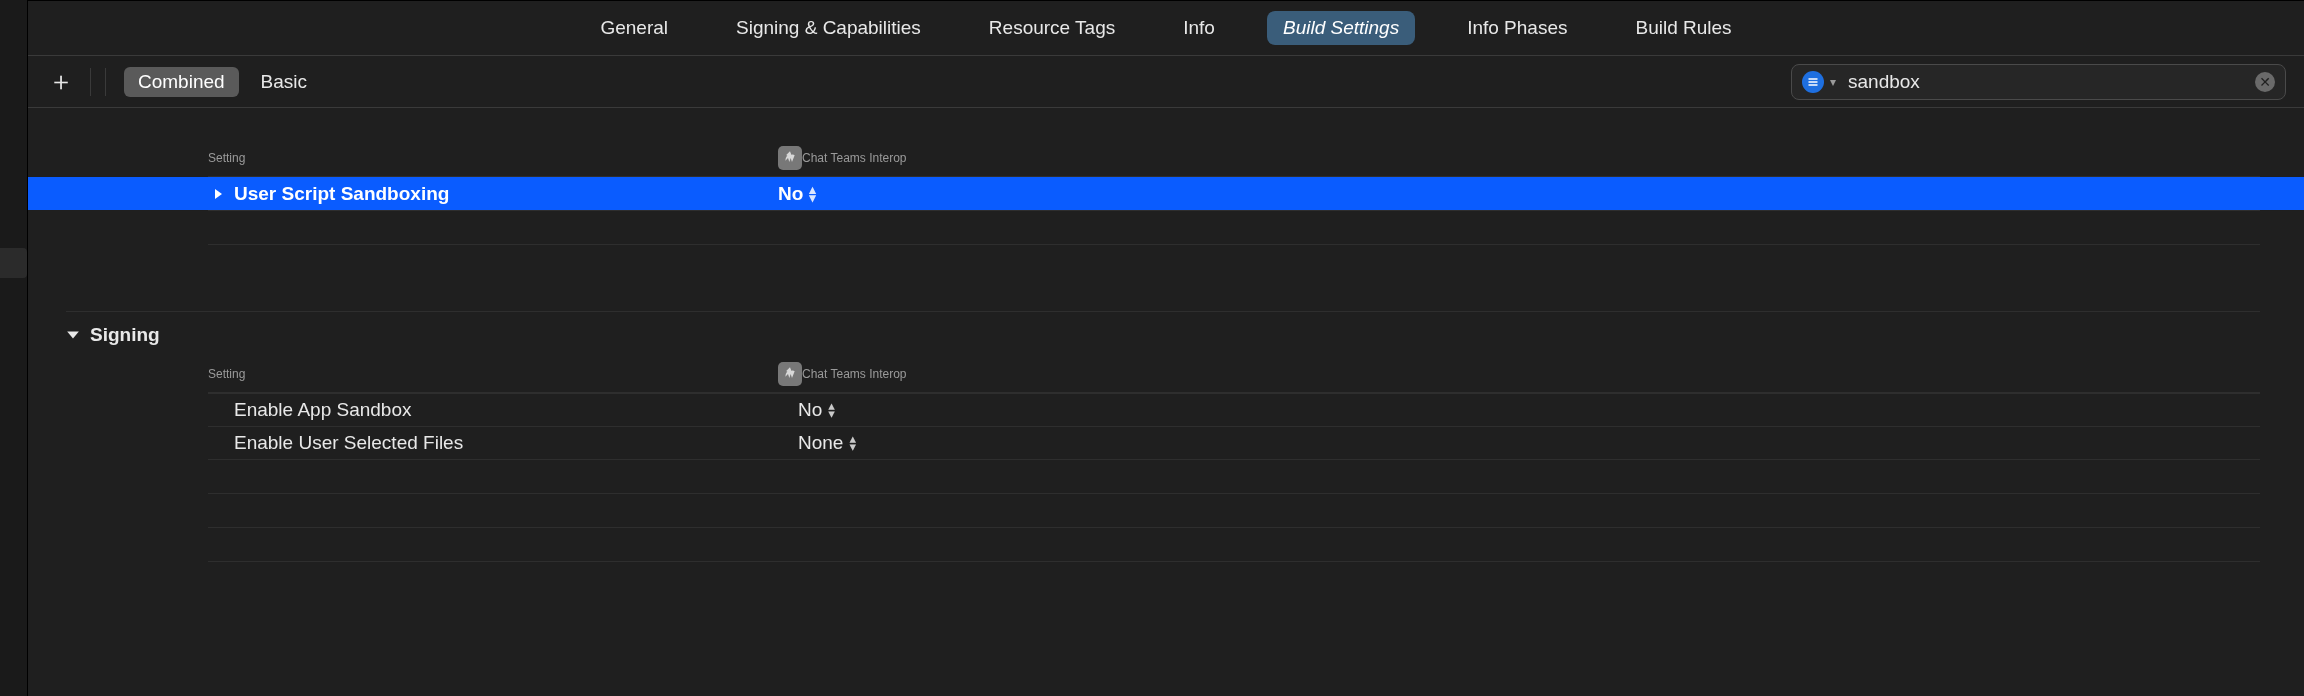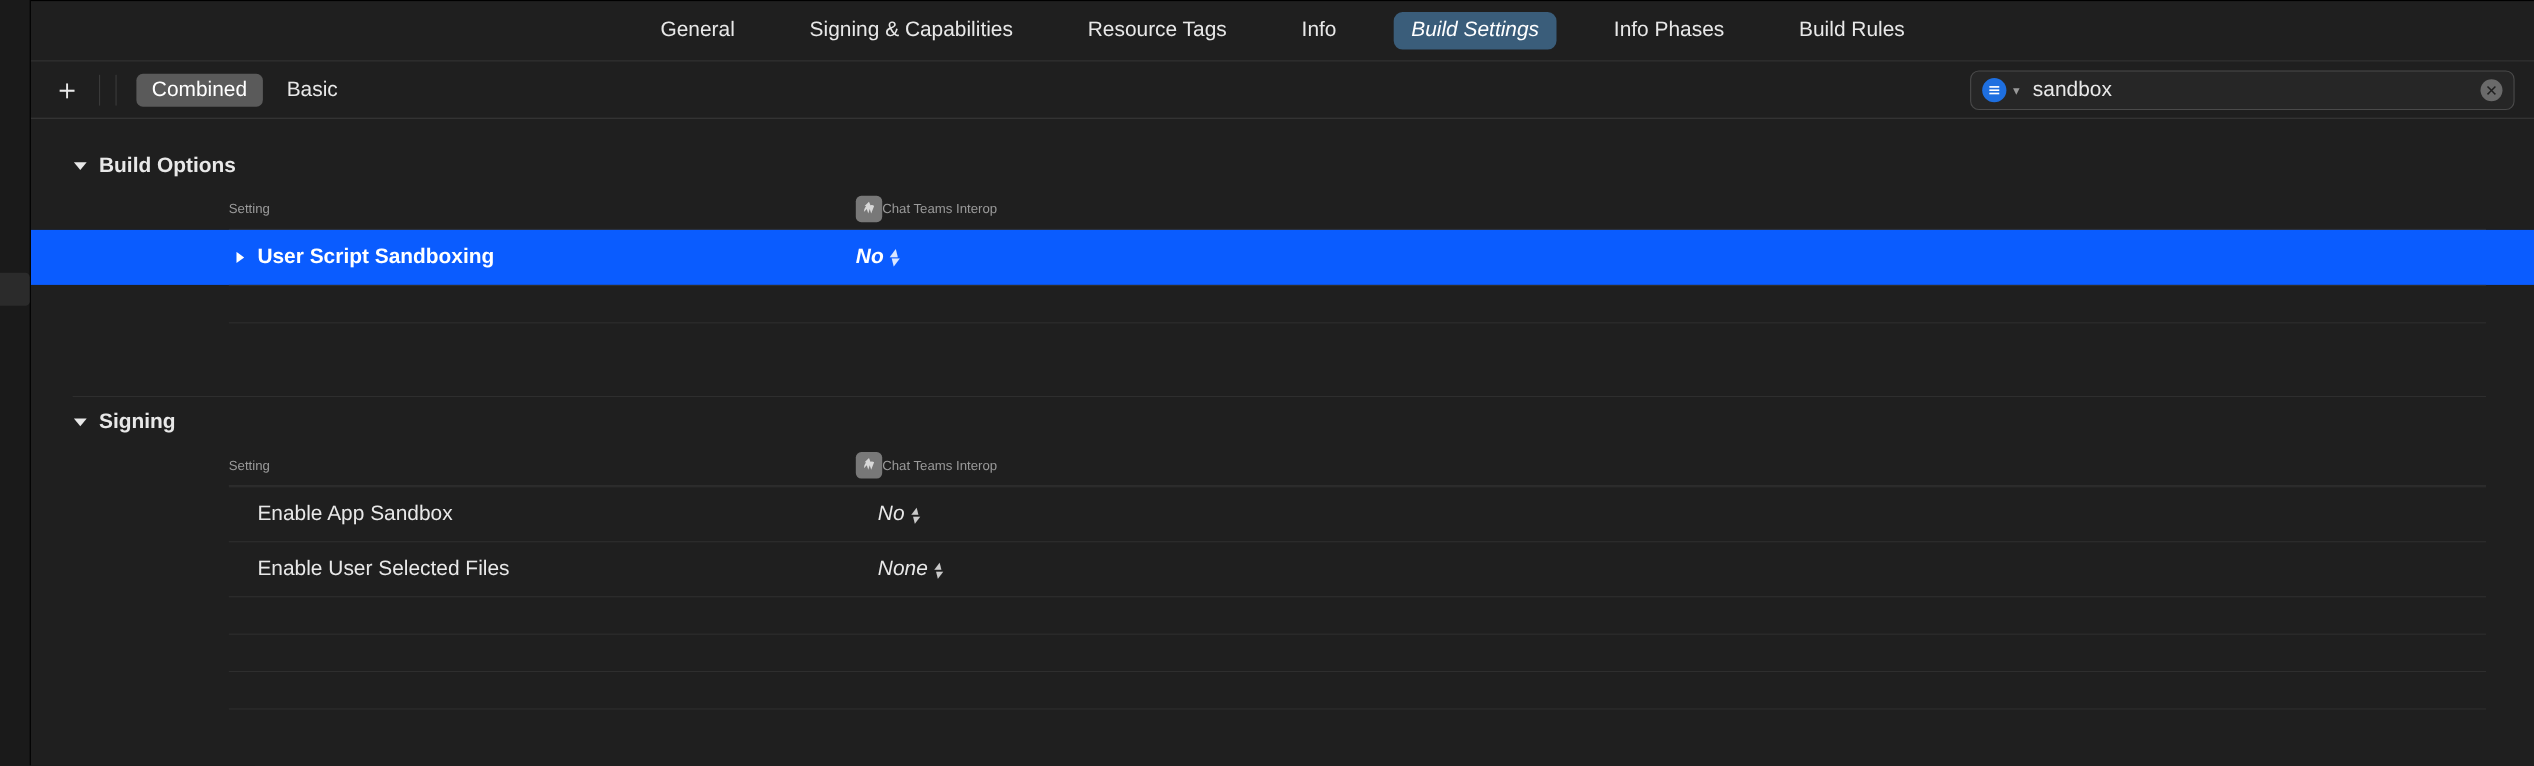--- a/index.html
+++ b/index.html
@@ -175,21 +175,21 @@
     width: 24px; height: 24px;
     border-radius: 5px;
     background: #787878;
     display: flex; align-items: center; justify-content: center;
   }
   .target-icon svg { width: 16px; height: 16px; fill: #d0d0d0; }
   .setting-row {
     display: grid;
     grid-template-columns: 790px 1fr;
     align-items: center;
-    height: 50px;
+    height: 33px;
     padding-left: 160px;
     margin-right: 44px;
   }
   .setting-row.selected {
     background: var(--sel-blue);
     color: #fff;
     font-weight: 600;
     margin-right: 0;
     padding-right: 44px;
   }
@@ -197,21 +197,20 @@
     display: flex; align-items: center; gap: 10px;
     padding-left: 24px;
   }
   .setting-name .expander {
     width: 12px; display: inline-flex; justify-content: center;
   }
   .setting-name .expander svg { width: 10px; height: 10px; fill: currentColor; }
   .setting-value {
     display: flex; align-items: center; gap: 6px;
     margin-left: -200px;
-    font-style: italic;
   }
   .setting-value .stepper { font-size: 13px; opacity: .85; line-height: 0.6; display:flex; flex-direction:column; }
   .section-body {
     margin-left: 180px;
     margin-right: 44px;
   }
   .thin-rule {
     height: 1px;
     background: var(--divider-soft);
     margin-left: 180px;
@@ -257,28 +256,20 @@
             </svg>
         </span>
         <span class="scope-caret">▾</span>
         <input class="search-input" value="sandbox" style="">
         <span class="clear-btn">✕</span>
       </div>
     </div>
 
     <div class="content">
 
-      <div class="section-header">
-        <span class="disclosure">
-          <svg viewBox="0 0 12 12">
-              <path d="M1 3 L6 9 L11 3 Z"></path>
-            </svg>
-        </span>
-        <span>Build Options</span>
-      </div>
       <div class="col-header-row">
         <div class="col-header">Setting</div>
         <div class="col-header target">
           <span class="target-icon">
             <svg viewBox="0 0 24 24">
                 <path d="M12 2 L6 8 L8 8 Q5 12 5 16 L9 12 L11 18 L13 12 L15 18 L19 8 Q17 6 14 7 Z" fill="#d8d8d8"></path>
               </svg>
           </span>
           <span>Chat Teams Interop</span>
         </div>

